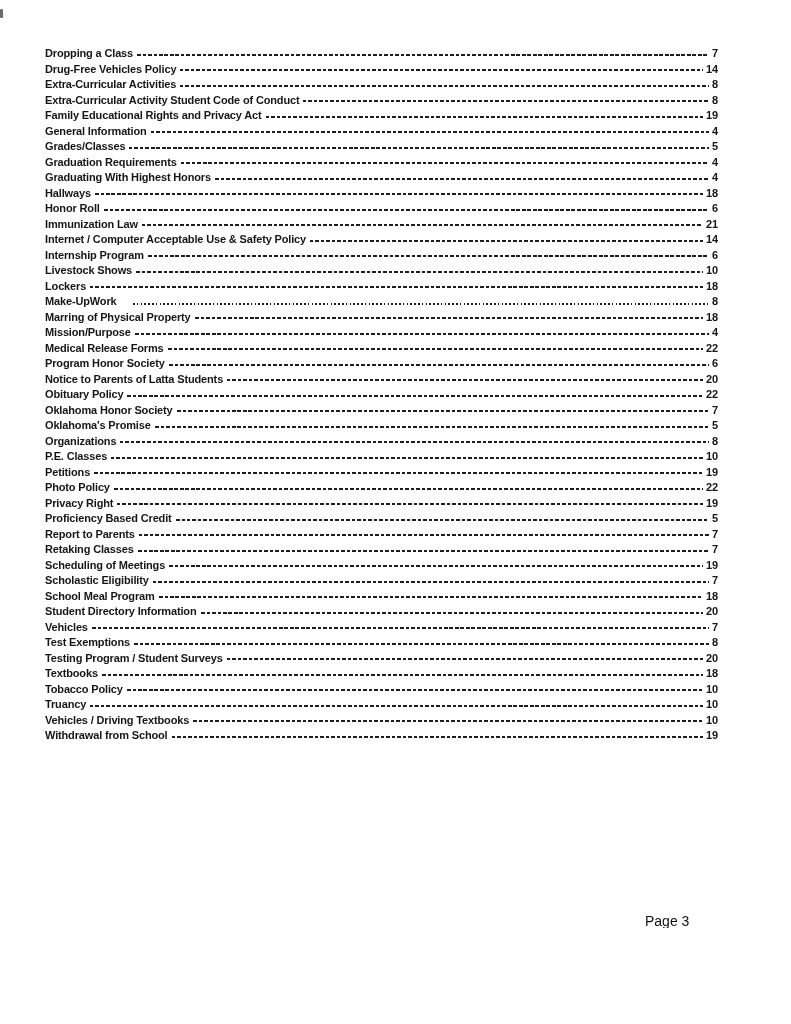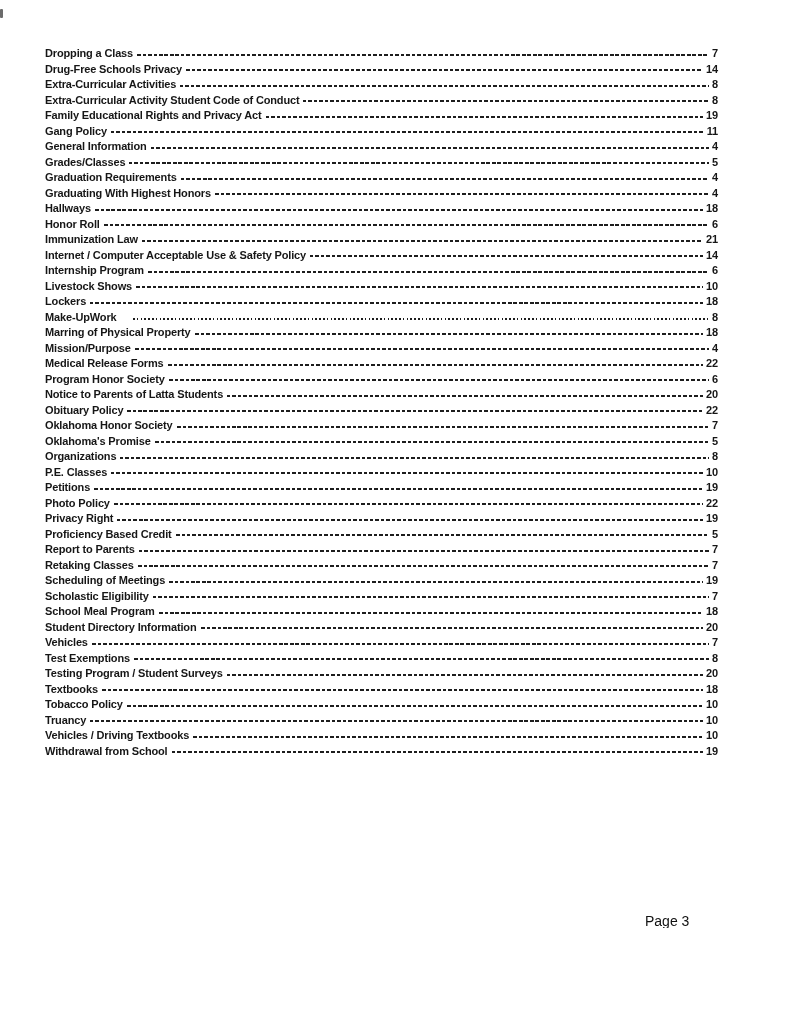--- a/index.html
+++ b/index.html
@@ -92,21 +92,21 @@
   <div class="scan-speck"></div>
 
   <div class="toc">
     <div class="toc-row">
       <span class="toc-label">Dropping a Class</span>
       <span class="toc-leader"></span>
       <span class="toc-page">7</span>
     </div>
 
     <div class="toc-row">
-      <span class="toc-label">Drug-Free Schools Privacy</span>
+      <span class="toc-label">Drug-Free Vehicles Policy</span>
       <span class="toc-leader"></span>
       <span class="toc-page">14</span>
     </div>
 
     <div class="toc-row">
       <span class="toc-label">Extra-Curricular Activities</span>
       <span class="toc-leader"></span>
       <span class="toc-page">8</span>
     </div>
 
@@ -115,25 +115,20 @@
       <span class="toc-leader"></span>
       <span class="toc-page">8</span>
     </div>
 
     <div class="toc-row">
       <span class="toc-label">Family Educational Rights and Privacy Act</span>
       <span class="toc-leader"></span>
       <span class="toc-page">19</span>
     </div>
 
-    <div class="toc-row">
-      <span class="toc-label">Gang Policy</span>
-      <span class="toc-leader"></span>
-      <span class="toc-page">11</span>
-    </div>
 
     <div class="toc-row">
       <span class="toc-label">General Information</span>
       <span class="toc-leader"></span>
       <span class="toc-page">4</span>
     </div>
 
     <div class="toc-row">
       <span class="toc-label">Grades/Classes</span>
       <span class="toc-leader"></span>

